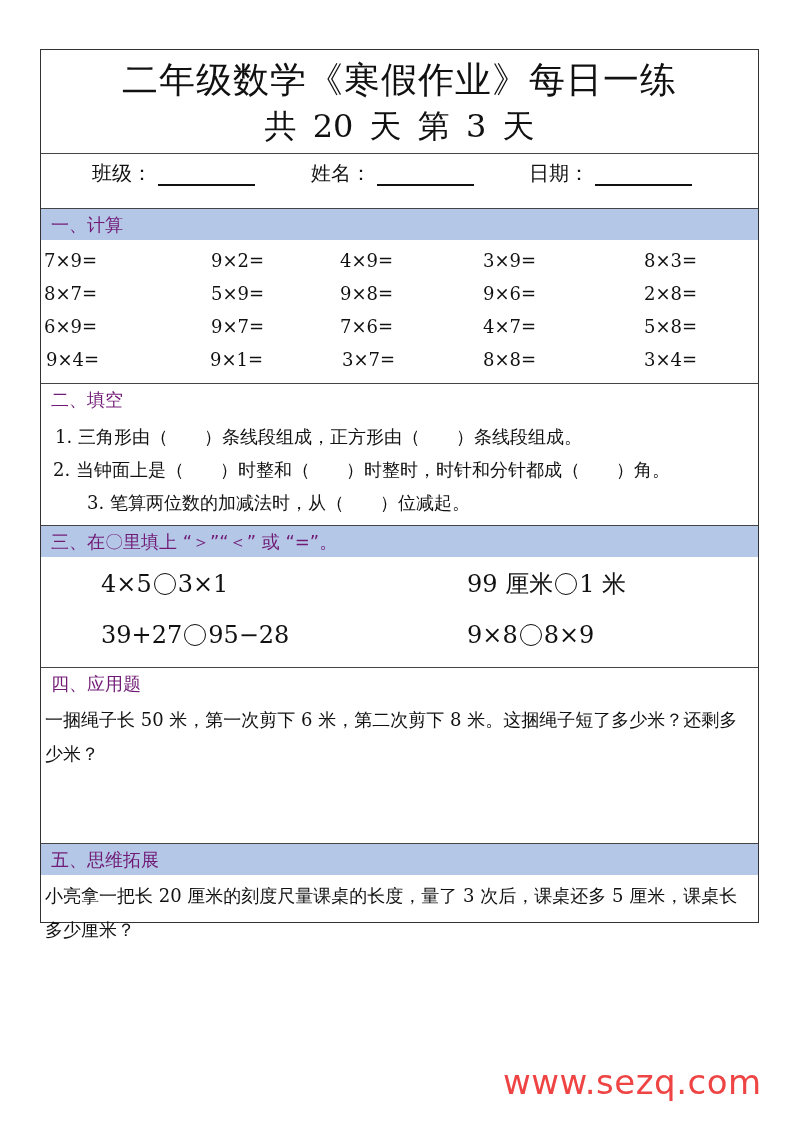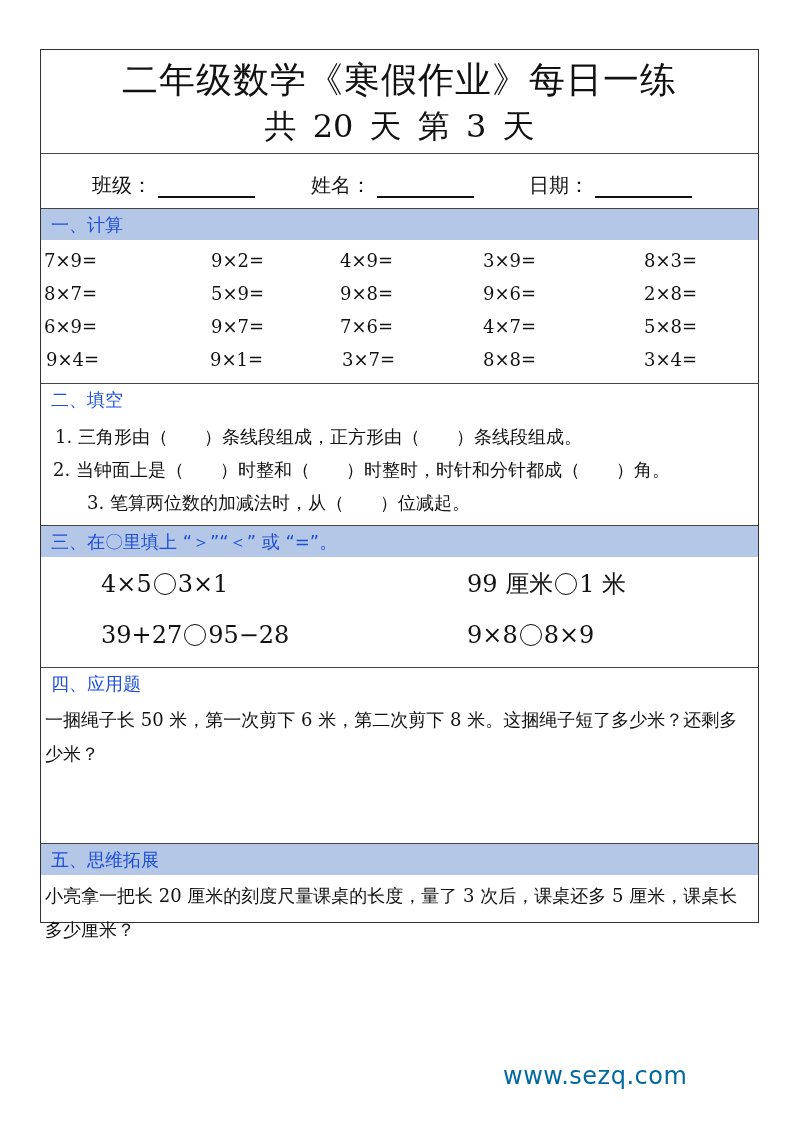--- a/index.html
+++ b/index.html
@@ -18,42 +18,42 @@
     position: absolute; left: 0; right: 0; top: 8px;
     font-size: 36px; letter-spacing: 1px; line-height: 44px;
     font-family: "DejaVu Serif", serif;
   }
   .title-sub {
     position: absolute; left: 0; right: 0; top: 56px;
     font-size: 32px; line-height: 40px; word-spacing: 6px;
   }
 
   .info-row { top: 103px; height: 55px; }
-  .info-item { position: absolute; top: 18px; font-size: 20px; line-height: 26px; display: flex; align-items: flex-end; justify-content: space-between; }
+  .info-item { position: absolute; top: 6px; font-size: 20px; line-height: 26px; display: flex; align-items: flex-end; justify-content: space-between; }
   .info-blank { display: inline-block; width: 97px; border-bottom: 2px solid #111; height: 20px; margin-left: 6px; }
 
   .sec-head {
     height: 31px; font-family: "DejaVu Sans", sans-serif; font-size: 18px;
-    line-height: 31px; padding-left: 10px; color: #1d4ed8;
+    line-height: 31px; padding-left: 10px; color: #701a75;
   }
   .blue { background: #b4c7e7; }
 
   .calc-grid { position: relative; height: 144px; }
   .calc-cell { position: absolute; font-size: 18px; line-height: 22px; }
 
   .fill-line { position: absolute; font-size: 18px; line-height: 24px; white-space: nowrap; font-family: "DejaVu Serif", serif; }
 
   .cmp { position: absolute; font-size: 24px; line-height: 26px; display: flex; align-items: center; white-space: nowrap; }
   .circle { display: inline-block; width: 22px; height: 22px; border: 1.8px solid #111; border-radius: 50%; margin: 0 2px; }
 
   .para { position: absolute; left: 4px; right: 6px; font-size: 18px; line-height: 34px; }
 
   .watermark {
     position: absolute; left: 503px; top: 1062px; font-family: "DejaVu Sans", sans-serif;
-    font-size: 24px; color: #0369a1; letter-spacing: 0.5px;
+    font-size: 34px; color: #ef4444; letter-spacing: 0.5px;
   }
 </style>
 </head>
 <body>
 
 <div class="sheet">
 
   <div class="block title-area">
     <div class="title-main">二年级数学《寒假作业》每日一练</div>
     <div class="title-sub">共 20 天   第 3 天</div>

